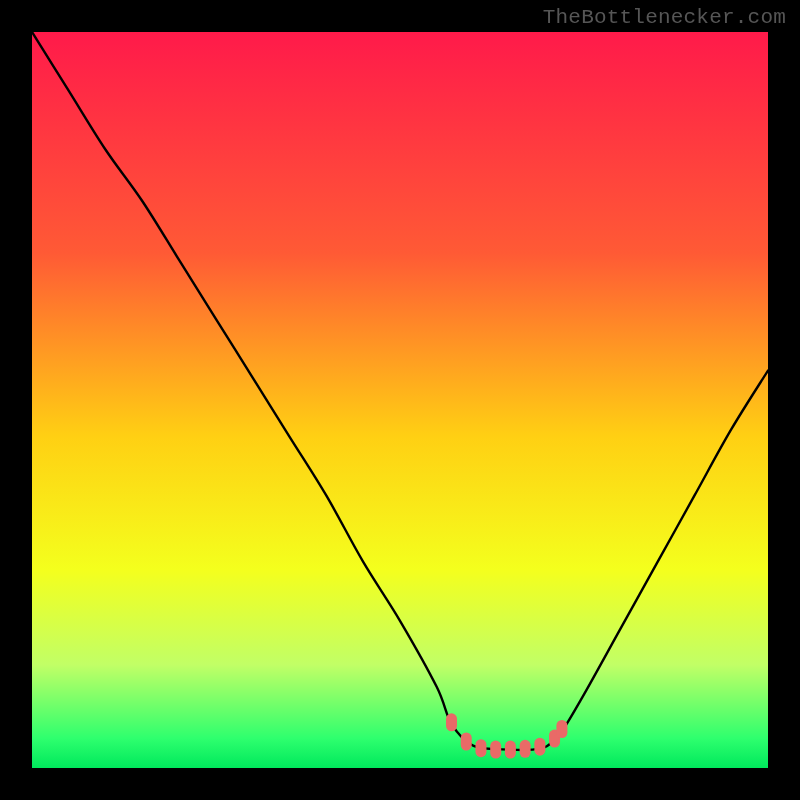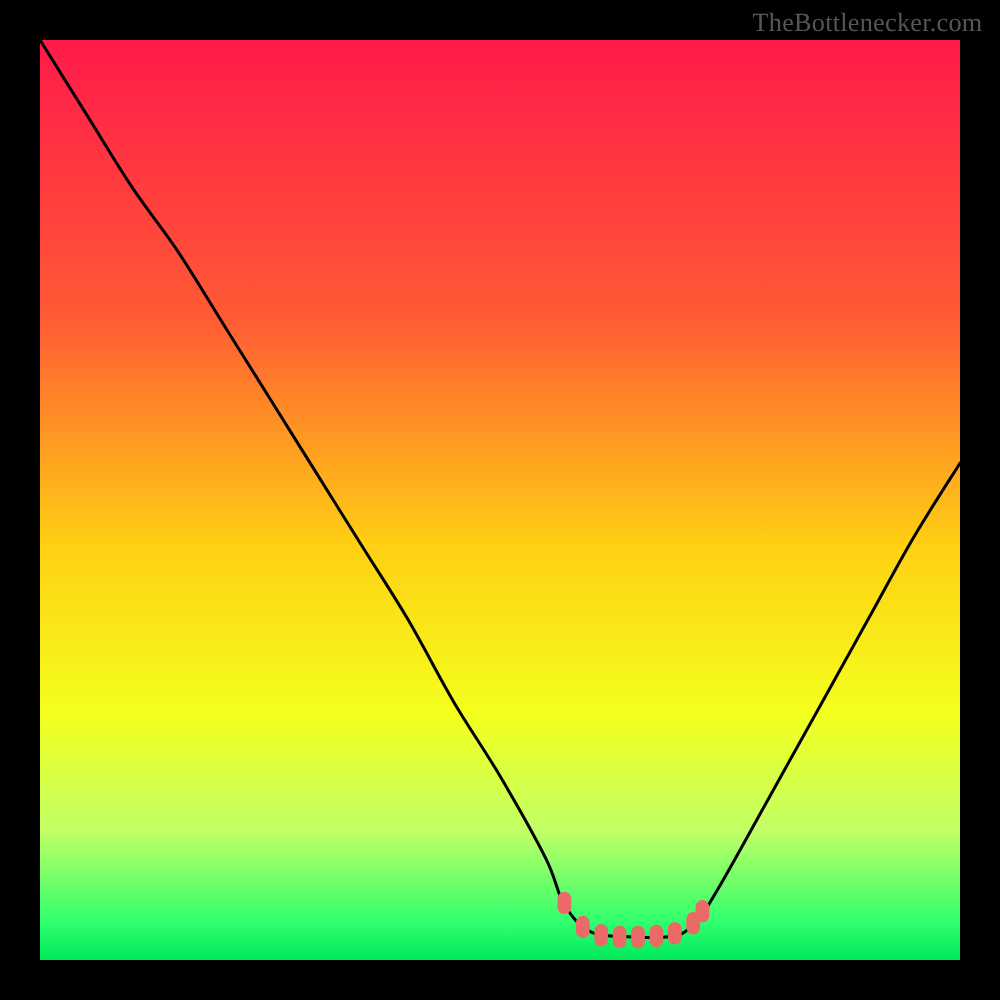--- a/index.html
+++ b/index.html
@@ -20,21 +20,21 @@
     position: absolute;
     left: 32px;
     top: 32px;
     width: 736px;
     height: 736px;
   }
   .attrib {
     position: absolute;
     top: 6px;
     right: 14px;
-    font-family: Liberation Serif, serif;
+    font-family: Liberation Mono, monospace;
     font-size: 21px;
     color: #565656;
     letter-spacing: 0.2px;
   }
   svg { display: block; }
 </style>
 </head>
 <body>
 <div class="wrap">
 

